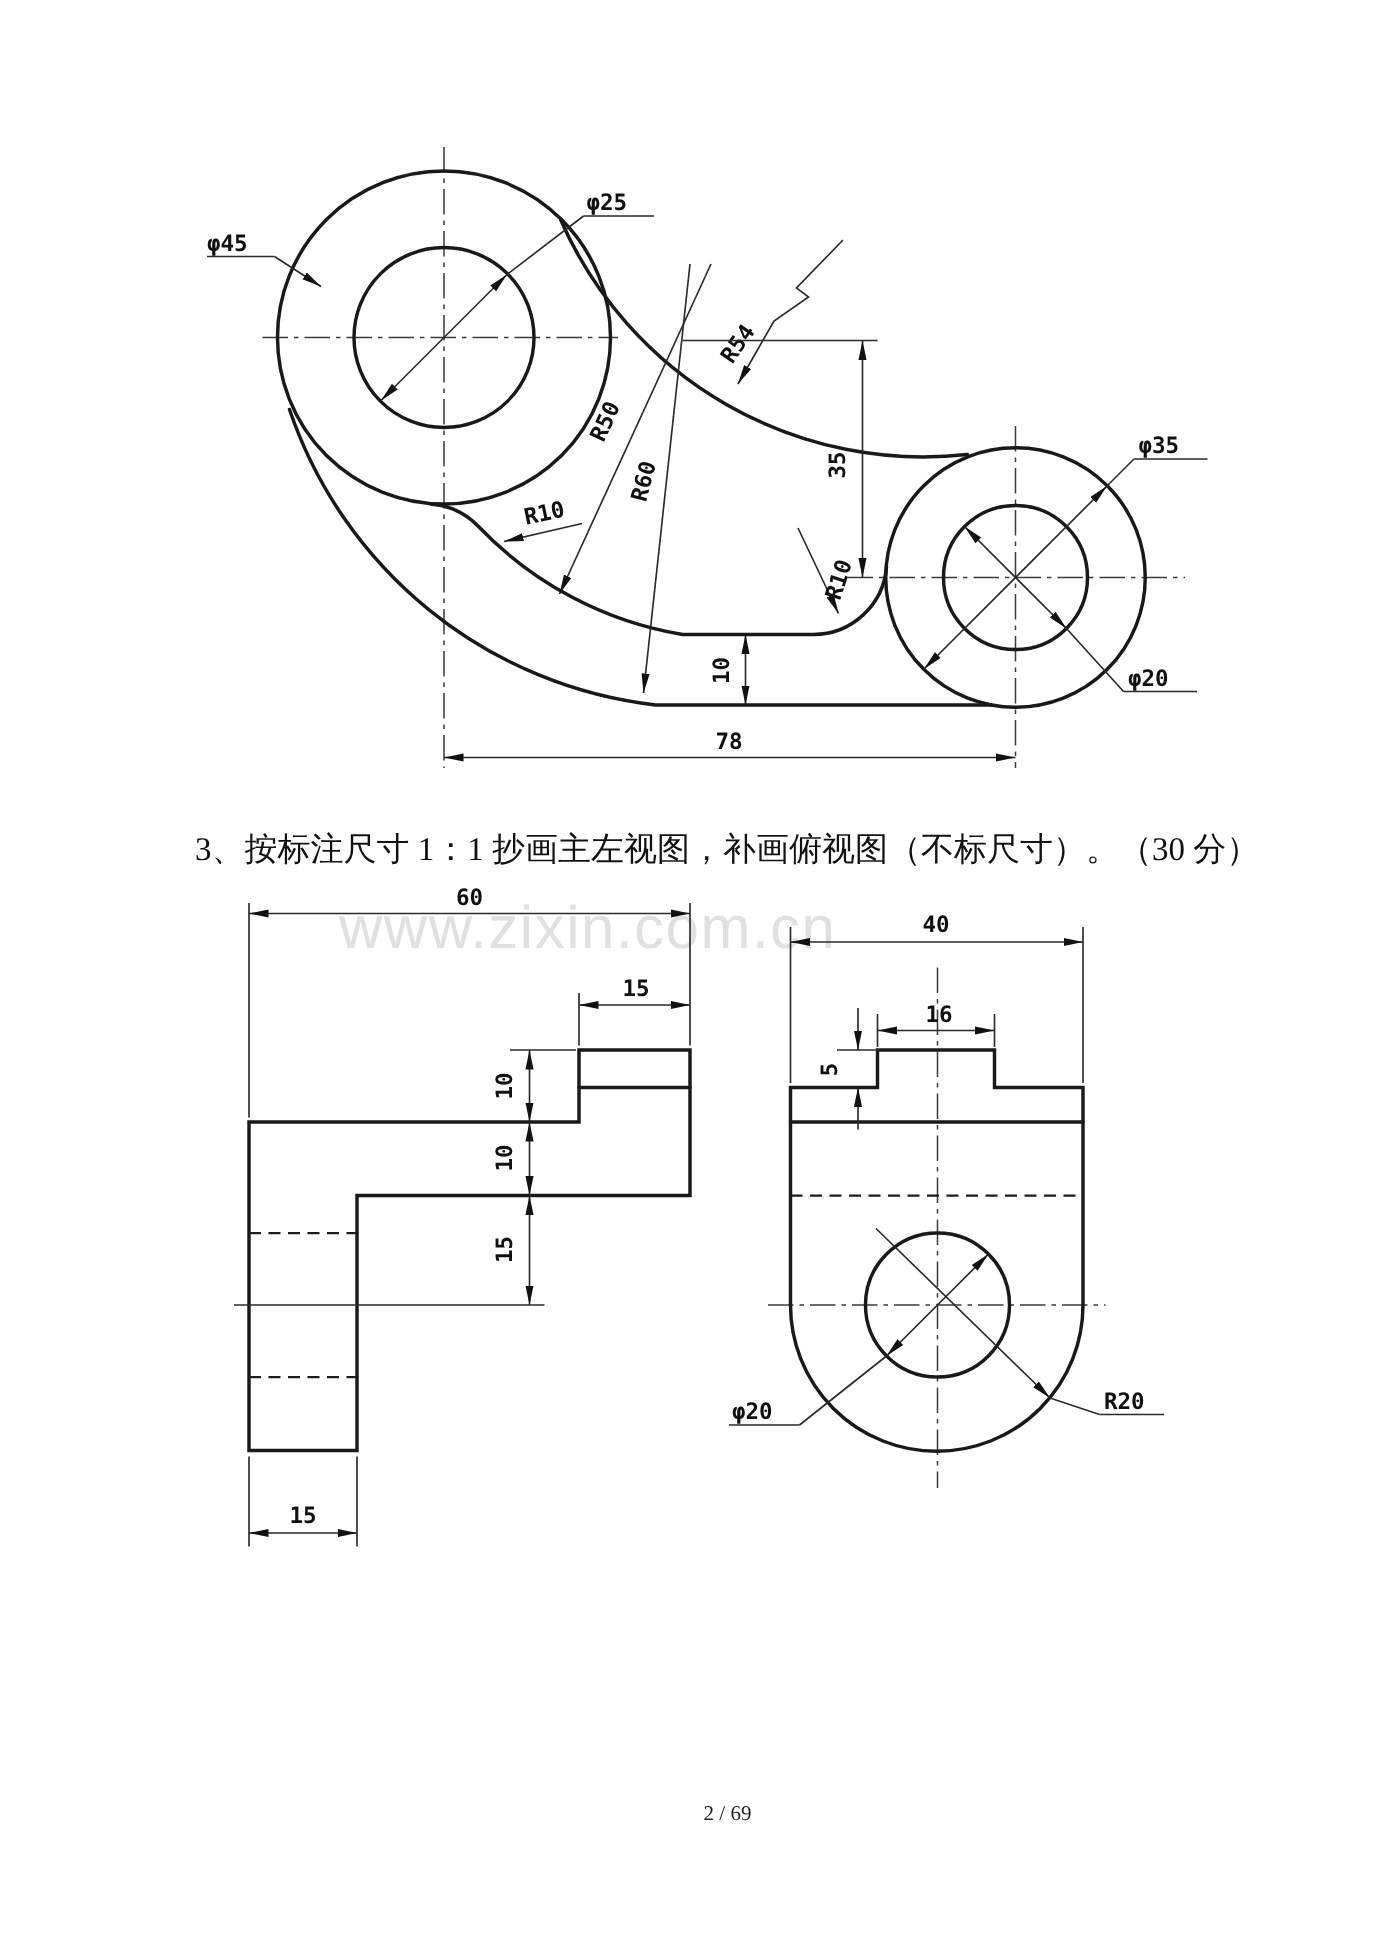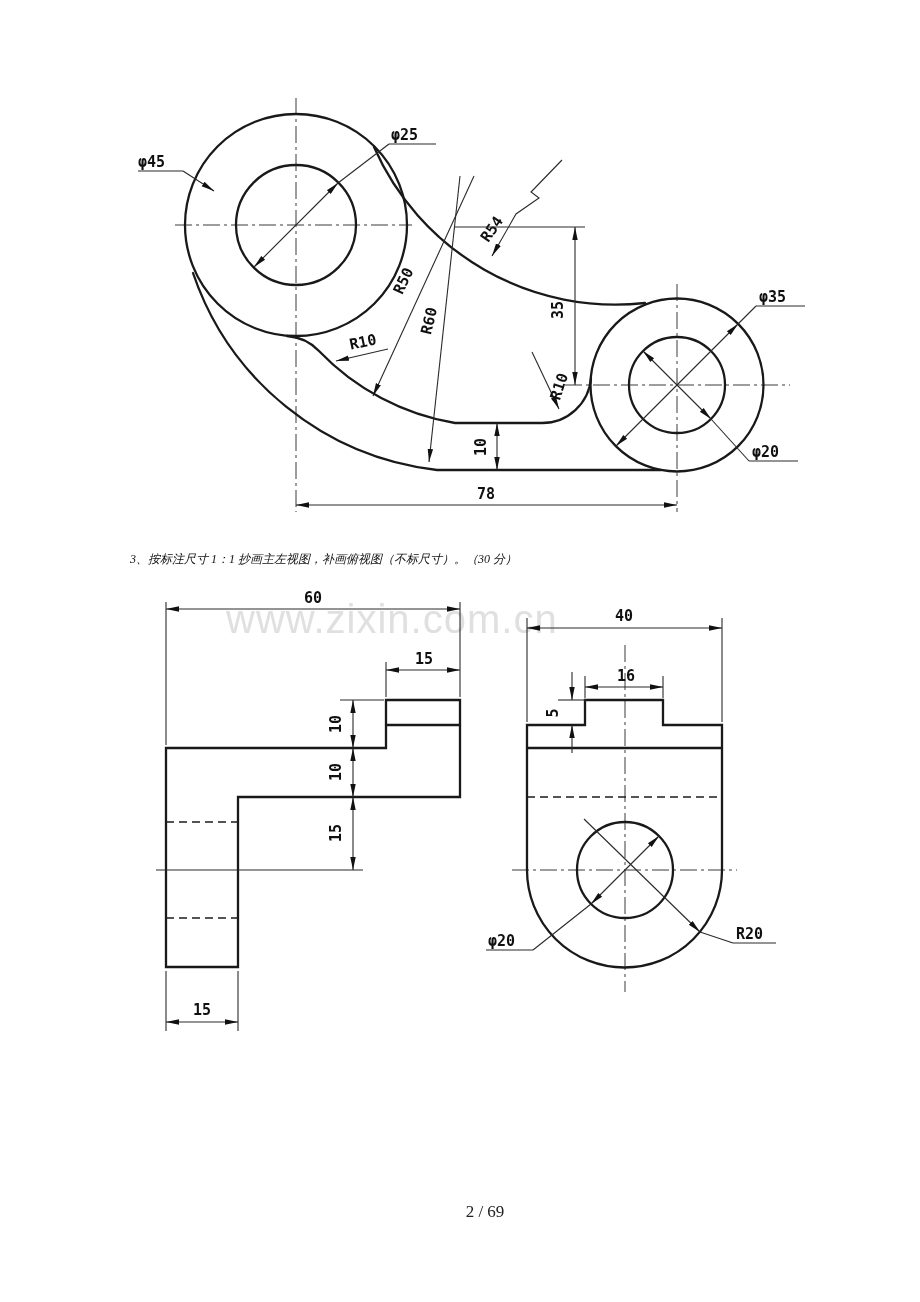--- a/index.html
+++ b/index.html
@@ -1,25 +1,25 @@
 <!DOCTYPE html>
 <html><head>
 <meta charset="utf-8">
 <style>
   html,body{margin:0;padding:0;background:#fff;}
   #page{position:relative;width:920px;height:1302px;background:#ffffff;overflow:hidden;
         font-family:"Liberation Serif",serif;}
   #watermark{position:absolute;left:226px;top:597px;font-family:"Liberation Sans","DejaVu Sans",sans-serif;
         font-size:40px;letter-spacing:1px;color:#e0e0e0;z-index:1;white-space:nowrap;}
   svg#linework{position:absolute;left:0;top:0;z-index:2;}
-  .qtext{position:absolute;left:130px;width:680px;font-size:12px;color:#111;z-index:3;white-space:nowrap;font-style:italic;}
+  .qtext{position:absolute;left:130px;width:680px;font-size:22px;color:#111;z-index:3;white-space:nowrap;}
   #q3{top:551px;}
   #q4{top:1070px;}
   #footer{position:absolute;left:385px;top:1202px;width:200px;text-align:center;
-        font-size:17px;color:#222;z-index:3;}
+        font-size:14px;color:#222;z-index:3;}
   
   .thick{stroke:#191919;stroke-width:2.3;fill:none;stroke-linecap:round;}
   .thin{stroke:#2a2a2a;stroke-width:1.1;fill:none;}
   .hid{stroke:#1d1d1d;stroke-width:1.5;fill:none;stroke-dasharray:8 5;}
   .cl{stroke:#3a3a3a;stroke-width:1;fill:none;stroke-dasharray:17 4 3 4;}
   text.dim{font-family:"DejaVu Sans Mono",monospace;font-weight:bold;font-size:15px;fill:#101010;}
 </style>
 </head>
 <body>
 

